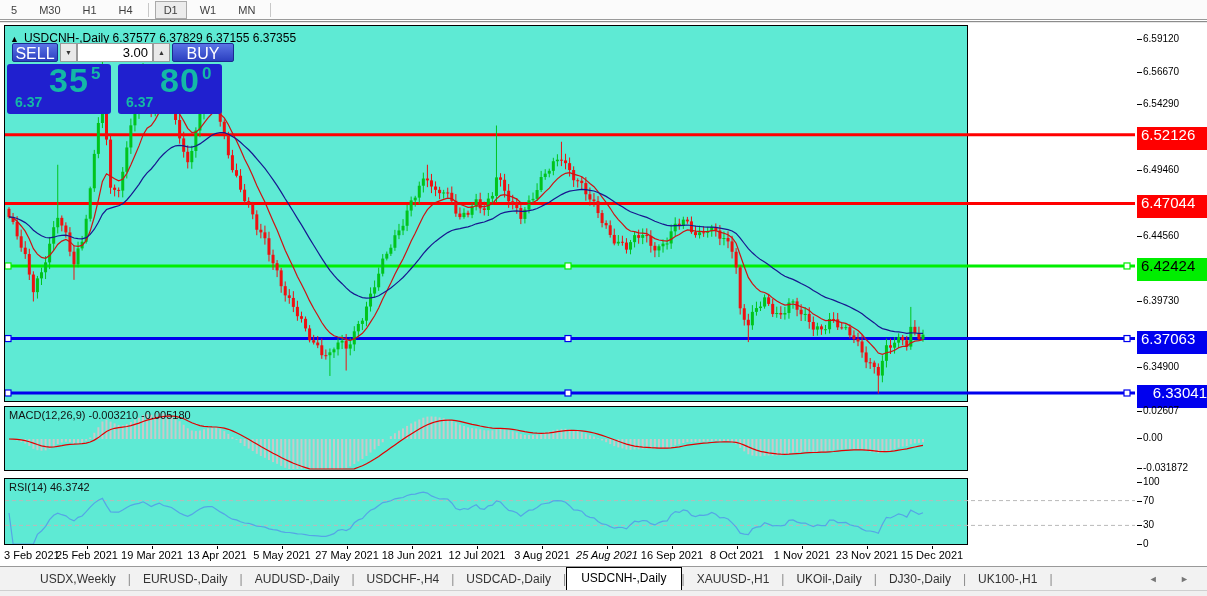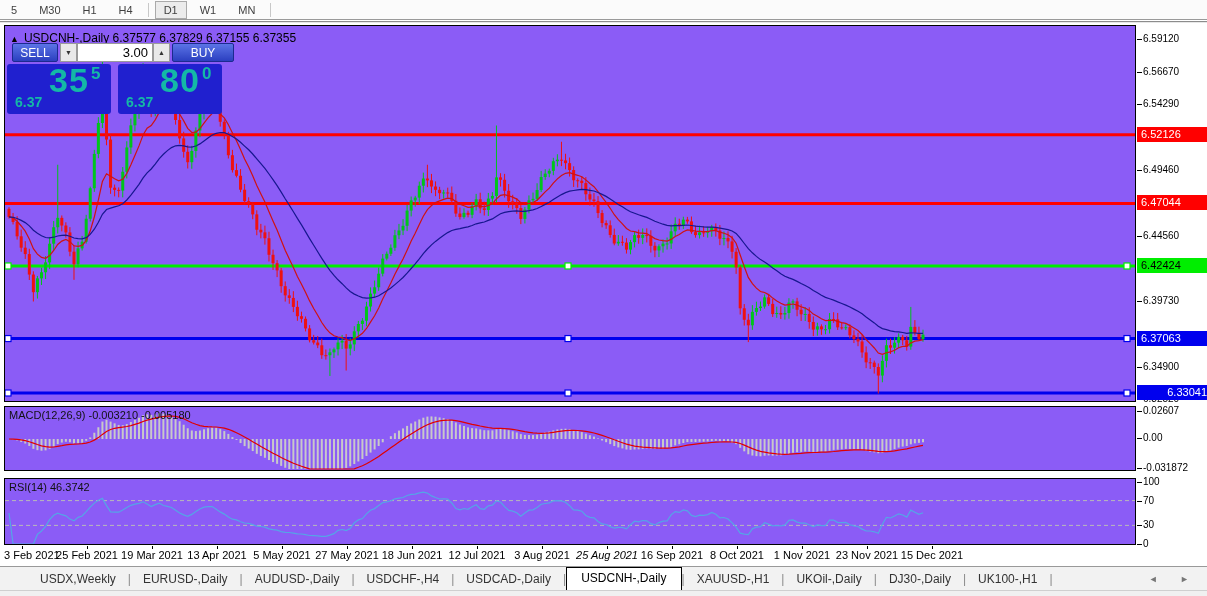--- a/index.html
+++ b/index.html
@@ -6,36 +6,36 @@
   html,body { width:1207px; height:596px; overflow:hidden; background:#fff;
     font-family:"Liberation Sans", sans-serif; position:relative; }
   
   #tf-bar { position:absolute; left:0; top:0; width:1207px; height:20px; background:#fbfbfb;
     border-bottom:1px solid #9a9a9a; display:flex; align-items:center; font-size:11px; color:#3f3f3f; }
   .tf-item { padding:2px 8px; margin:0 2px; cursor:default; border:1px solid transparent; }
   .tf-item.active { background:#ececec; border:1px solid #aaa; }
   .tf-sep { width:1px; height:14px; background:#c8c8c8; margin:0 4px; }
   #win-edge { position:absolute; left:0; top:21px; width:1207px; height:2px; background:#8c8c8c; border-bottom:1px solid #e8e8e8; }
   
-  .panel { position:absolute; left:4px; width:1132px; background:#8b5cf6; border:1px solid #000; }
+  .panel { position:absolute; left:4px; width:964px; background:#5eead4; border:1px solid #000; }
   #main-panel { top:25px; height:377px; }
   #macd-panel { top:406px; height:65px; }
   #rsi-panel  { top:478px; height:67px; }
   svg { position:absolute; left:0; top:0; }
   .panel-label { position:absolute; left:4px; top:2px; font-size:11px; color:#111; white-space:nowrap; z-index:5; }
   #chart-title { position:absolute; left:10px; top:31px; font-size:12px; color:#000; z-index:6; }
   #chart-title .tri { font-size:9px; margin-right:5px; }
   
   .axis-label { position:absolute; left:1143px; font-size:10px; color:#000; white-space:nowrap; }
   .axis-dash { position:absolute; left:1137px; width:5px; height:1px; background:#000; }
-  .axis-badge { position:absolute; left:1137px; width:70px; height:15px; font-size:11px;
+  .axis-badge { position:absolute; left:1137px; width:70px; height:23px; font-size:15px;
     line-height:15px; padding-left:4px; white-space:nowrap; }
   
   #trade-panel { position:absolute; left:7px; top:43px; width:215px; height:57px; z-index:7; }
-  .tp-btn { position:absolute; top:0; height:19px; width:46px; color:#fff; font-size:12px; text-align:center;
+  .tp-btn { position:absolute; top:0; height:19px; width:46px; color:#fff; font-size:16px; text-align:center;
     line-height:19px; background:linear-gradient(#5b74e6,#2b3fc0); border:1px solid #1b2a90; border-radius:2px; cursor:pointer; }
   #sell-btn { left:5px; } #buy-btn { left:165px; width:62px; }
   #vol-box { position:absolute; left:53px; top:0; width:110px; height:19px; }
   .spin-btn { position:absolute; top:0; width:17px; height:19px; background:#e9e9e9; border:1px solid #9a9a9a;
     font-size:7px; color:#333; text-align:center; line-height:18px; cursor:pointer; }
   #vol-down { left:0; } #vol-up { right:0; }
   #vol-input { position:absolute; left:17px; top:0; width:76px; height:19px; border:1px solid #9a9a9a;
     font-size:13px; text-align:right; padding-right:4px; font-family:"Liberation Sans",sans-serif; }
   .quote-box { position:absolute; top:21px; width:104px; height:50px; background:#2020cf; border-radius:3px;
     color:#14b8a6; }

